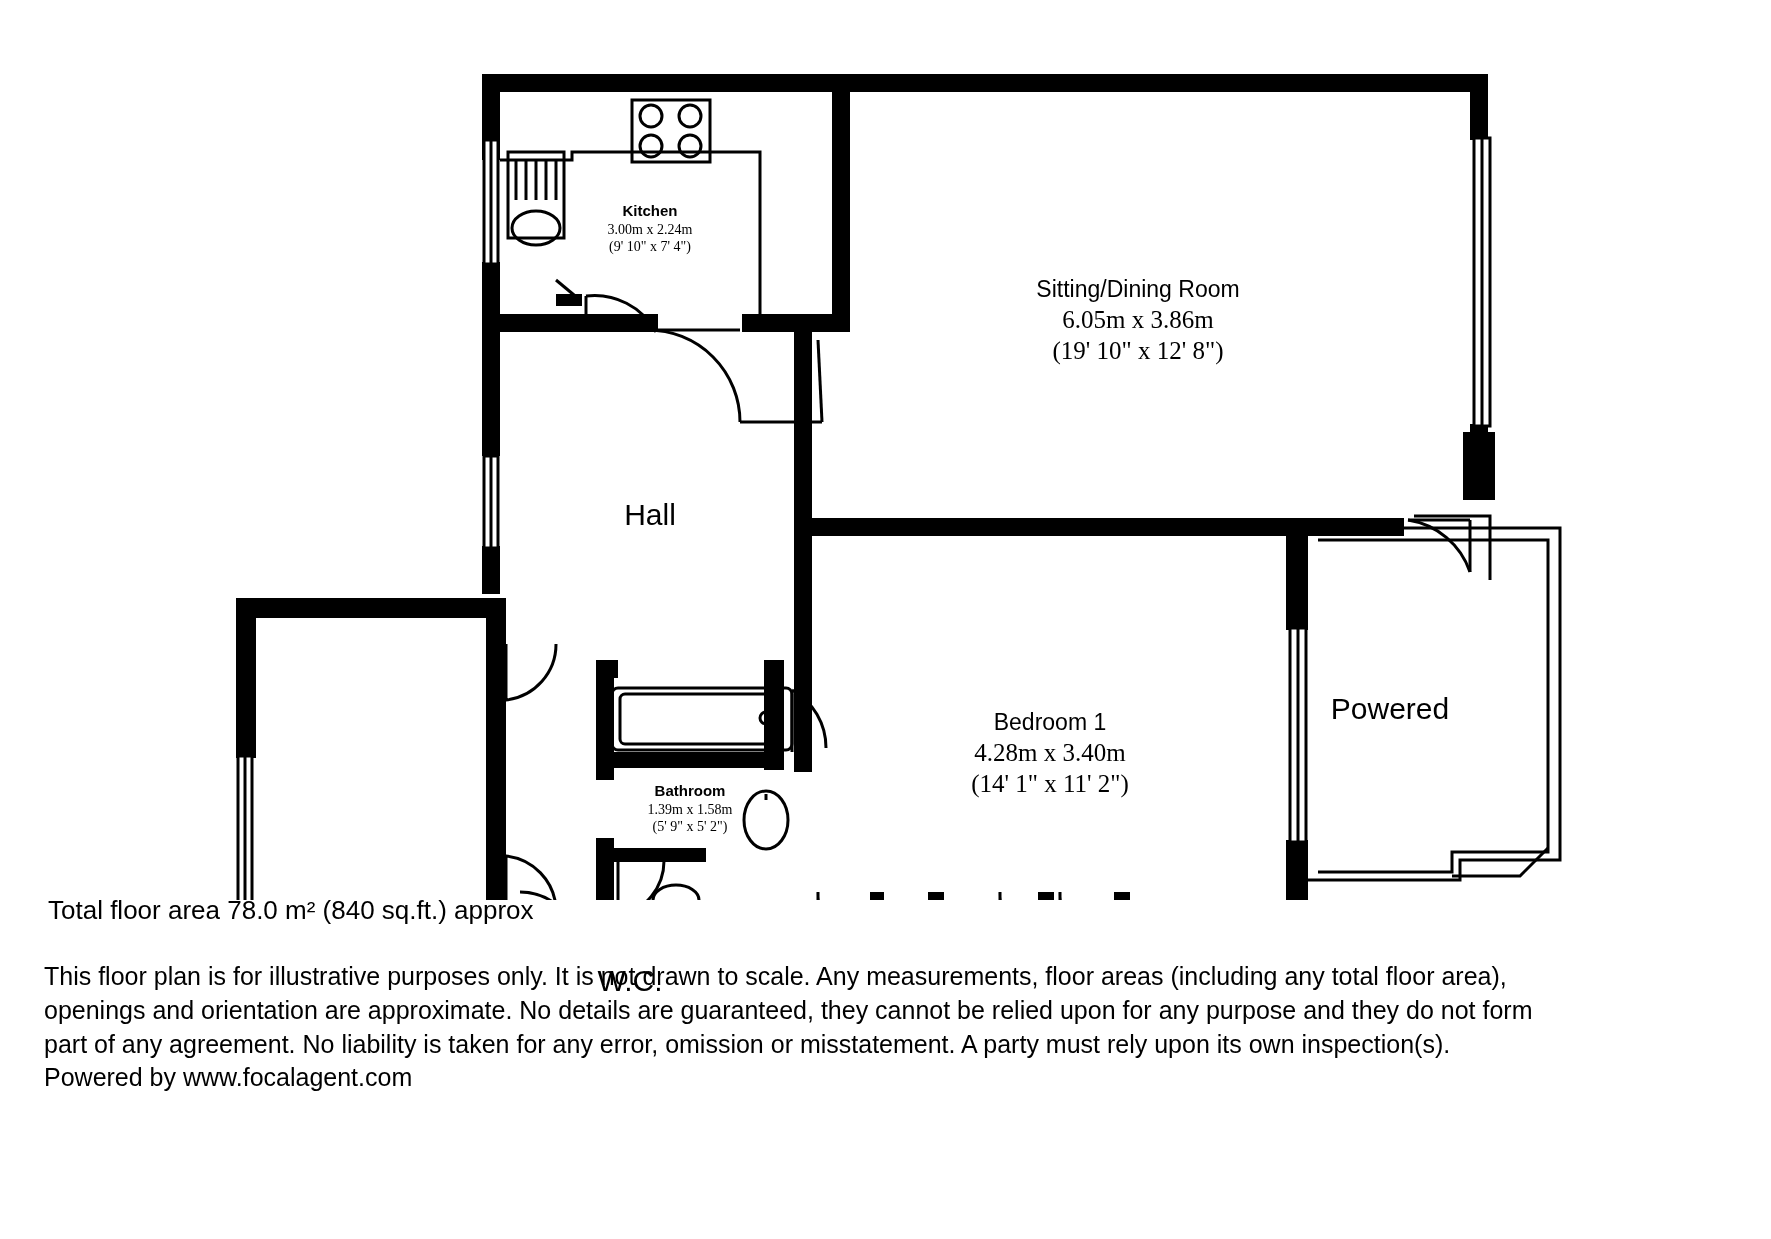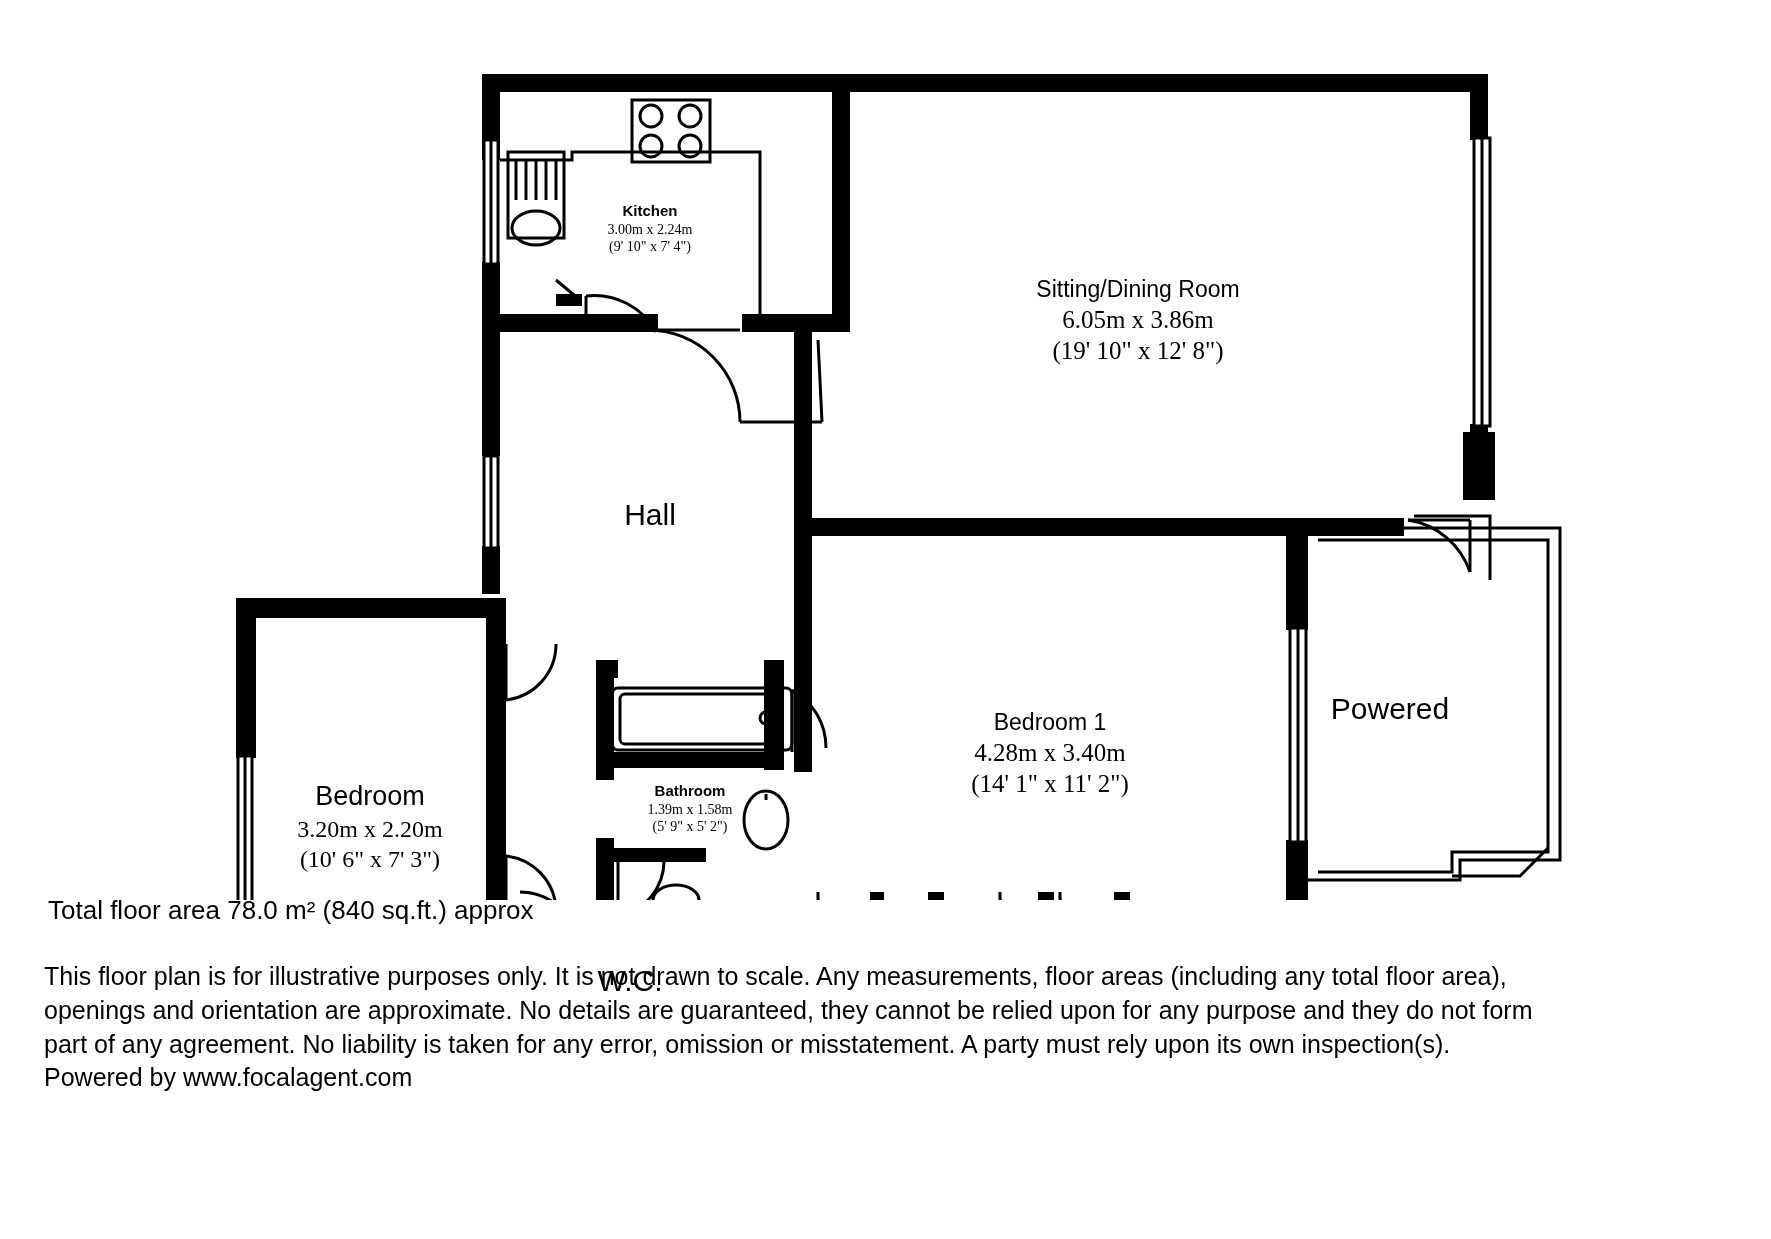--- a/index.html
+++ b/index.html
@@ -225,25 +225,20 @@
   <div class="plan-label label-lg" style="left:938px; top:275px; width:400px;">
     <span class="rname">Sitting/Dining Room</span>
     <span class="rdim">6.05m x 3.86m</span>
     <span class="rdim">(19' 10" x 12' 8")</span>
   </div>
 
   <div class="plan-label label-plain" style="left:540px; top:496px; width:220px;">
     <span class="rname">Hall</span>
   </div>
 
-  <div class="plan-label label-md" style="left:200px; top:780px; width:340px;">
-    <span class="rname">Bedroom</span>
-    <span class="rdim">3.20m x 2.20m</span>
-    <span class="rdim">(10' 6" x 7' 3")</span>
-  </div>
 
   <div class="plan-label label-sm" style="left:605px; top:782px; width:170px;">
     <span class="rname">Bathroom</span>
     <span class="rdim">1.39m x 1.58m</span>
     <span class="rdim">(5' 9" x 5' 2")</span>
   </div>
 
   <div class="plan-label label-lg" style="left:900px; top:672px; width:300px;margin-top:36px;">
     <span class="rname">Bedroom 1</span>
     <span class="rdim">4.28m x 3.40m</span>

